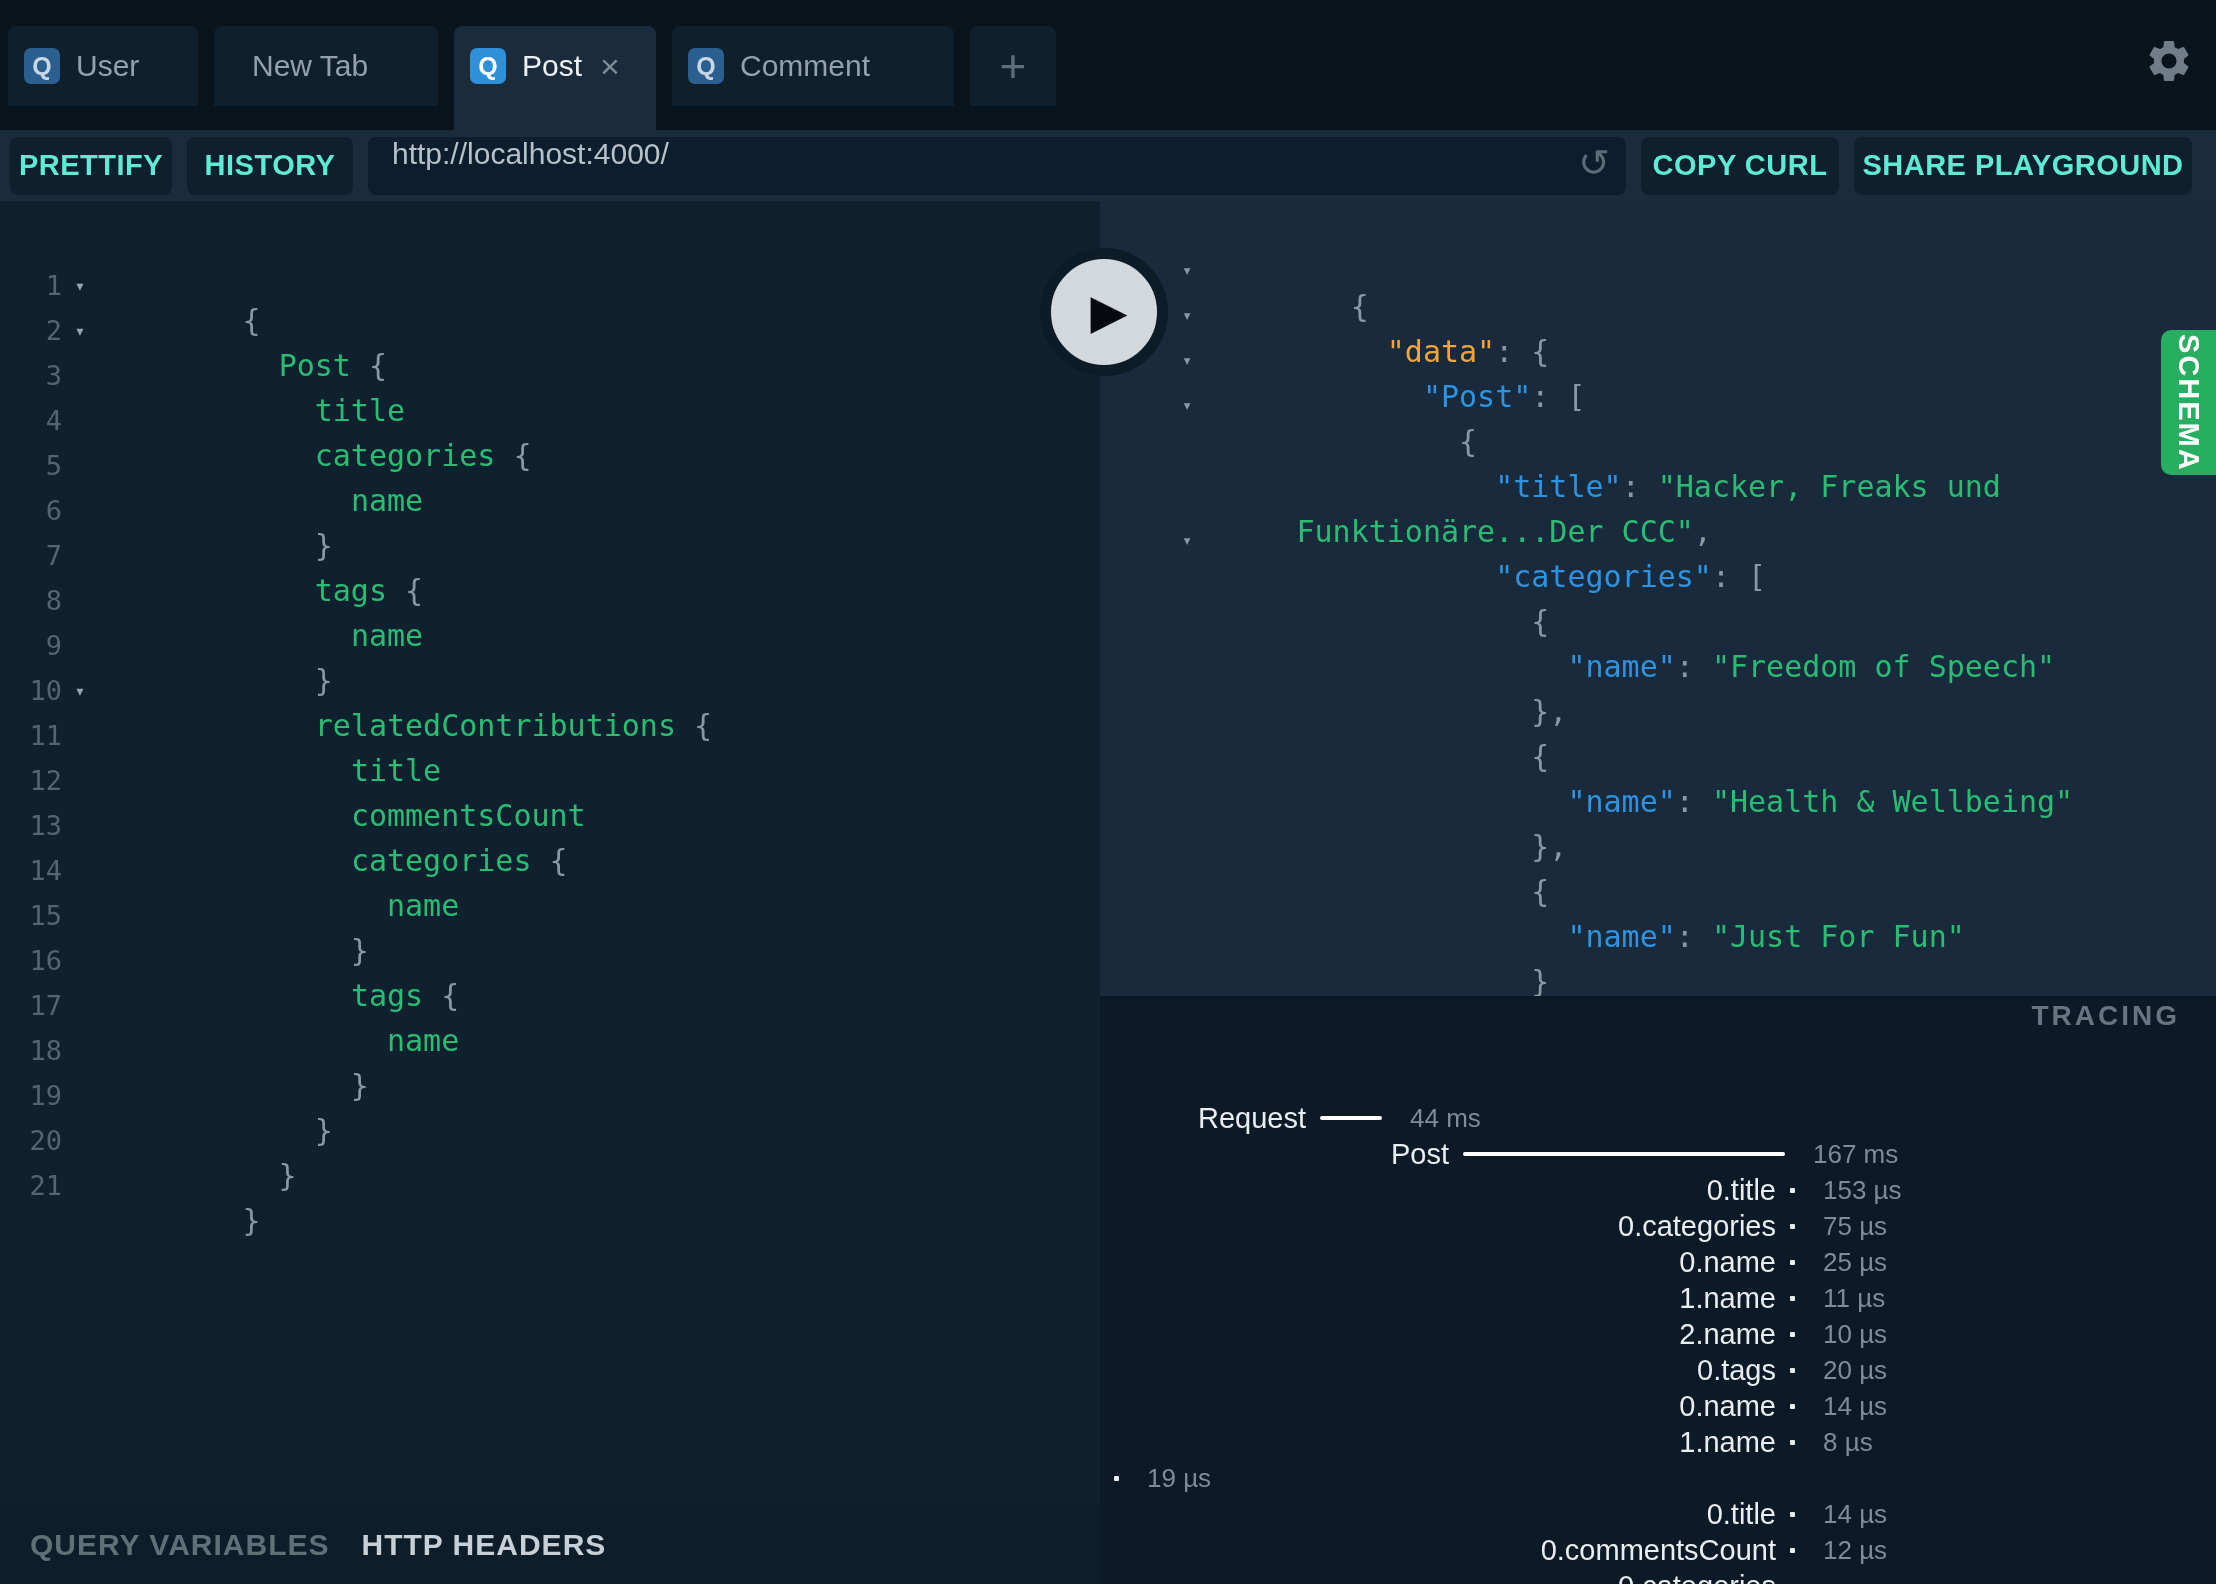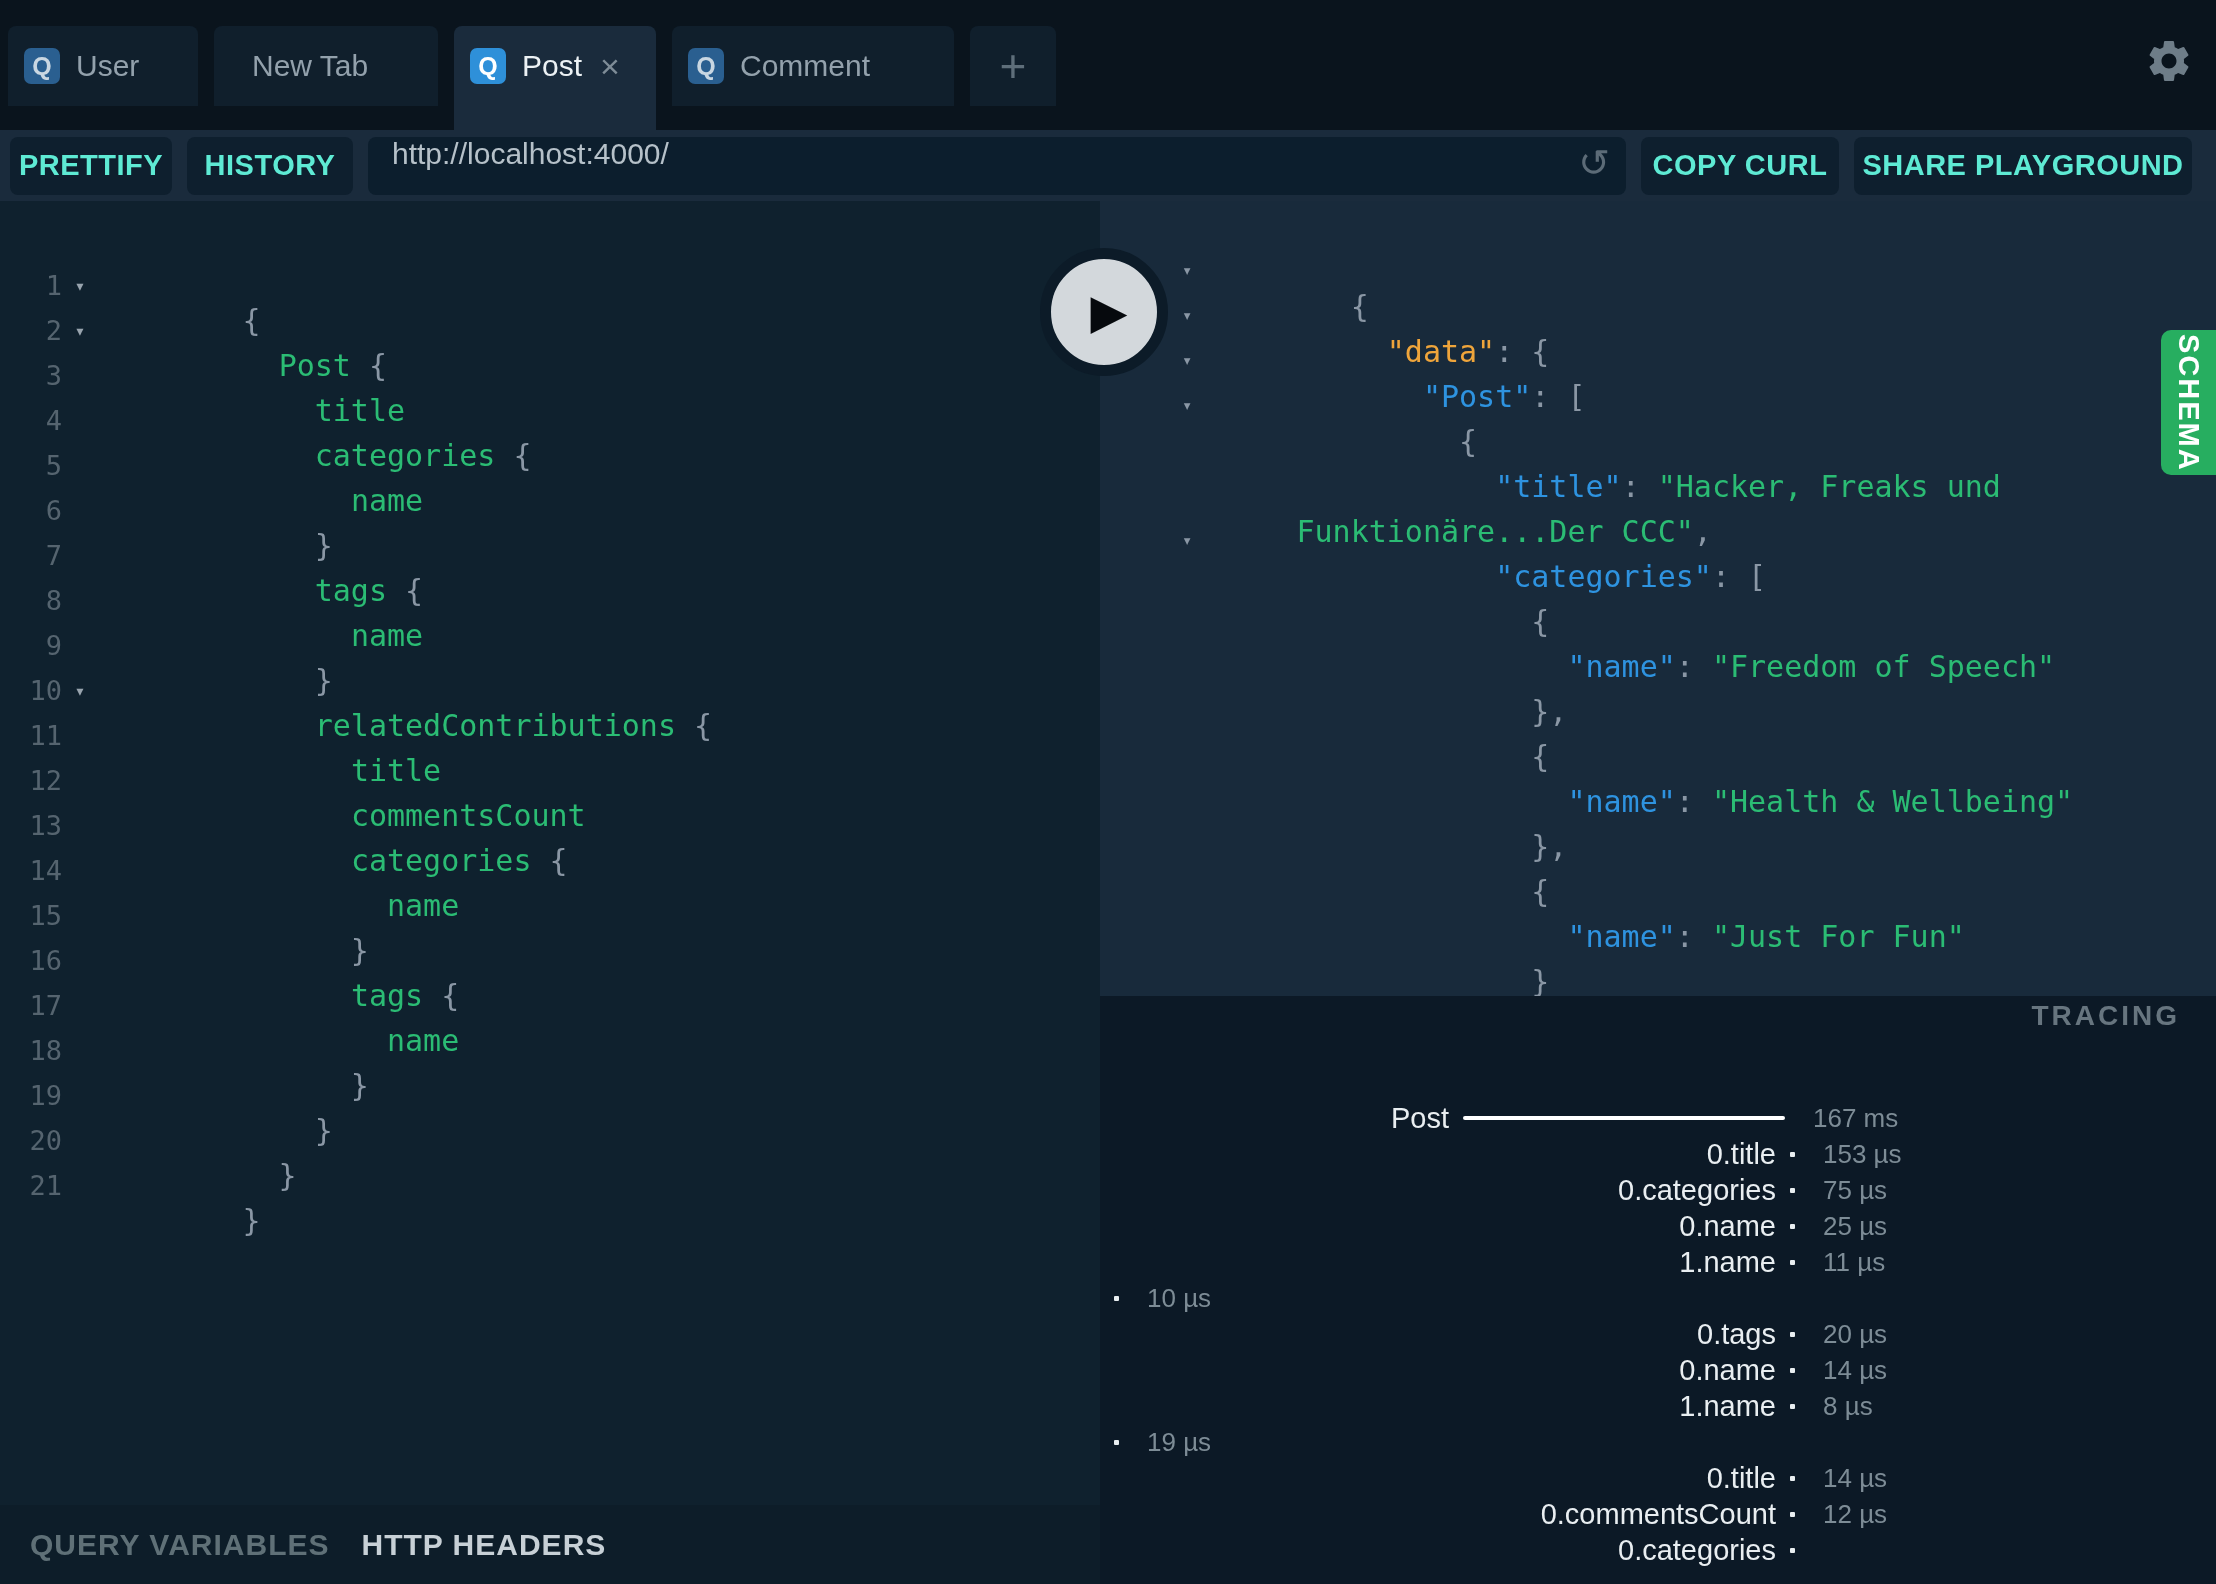--- a/index.html
+++ b/index.html
@@ -425,20 +425,25 @@
   </div>
 
   <div class="schema">
     <span>SCHEMA</span>
   </div>
 
   <div class="tracing">
     <div class="tracing-title">TRACING</div>
     <div class="trows">
 
+        <div class="trow">
+          <span class="tr-label" style="width: 206px;">Request</span>
+          <span class="tr-bar" style="width: 62px;"></span>
+          <span class="tr-dur">44 ms</span>
+        </div>
 
         <div class="trow">
           <span class="tr-label" style="width: 349px;">Post</span>
           <span class="tr-bar" style="width: 322px;"></span>
           <span class="tr-dur">167 ms</span>
         </div>
 
         <div class="trow">
           <span class="tr-label" style="width: 676px;">0.title</span>
           <span class="tr-bar dot"></span>
@@ -457,20 +462,21 @@
           <span class="tr-dur">25 µs</span>
         </div>
 
         <div class="trow">
           <span class="tr-label" style="width: 676px;">1.name</span>
           <span class="tr-bar dot"></span>
           <span class="tr-dur">11 µs</span>
         </div>
 
         <div class="trow">
+          <span class="tr-label" style="width: 676px;">2.name</span>
           <span class="tr-bar dot"></span>
           <span class="tr-dur">10 µs</span>
         </div>
 
         <div class="trow">
           <span class="tr-label" style="width: 676px;">0.tags</span>
           <span class="tr-bar dot"></span>
           <span class="tr-dur">20 µs</span>
         </div>
 

